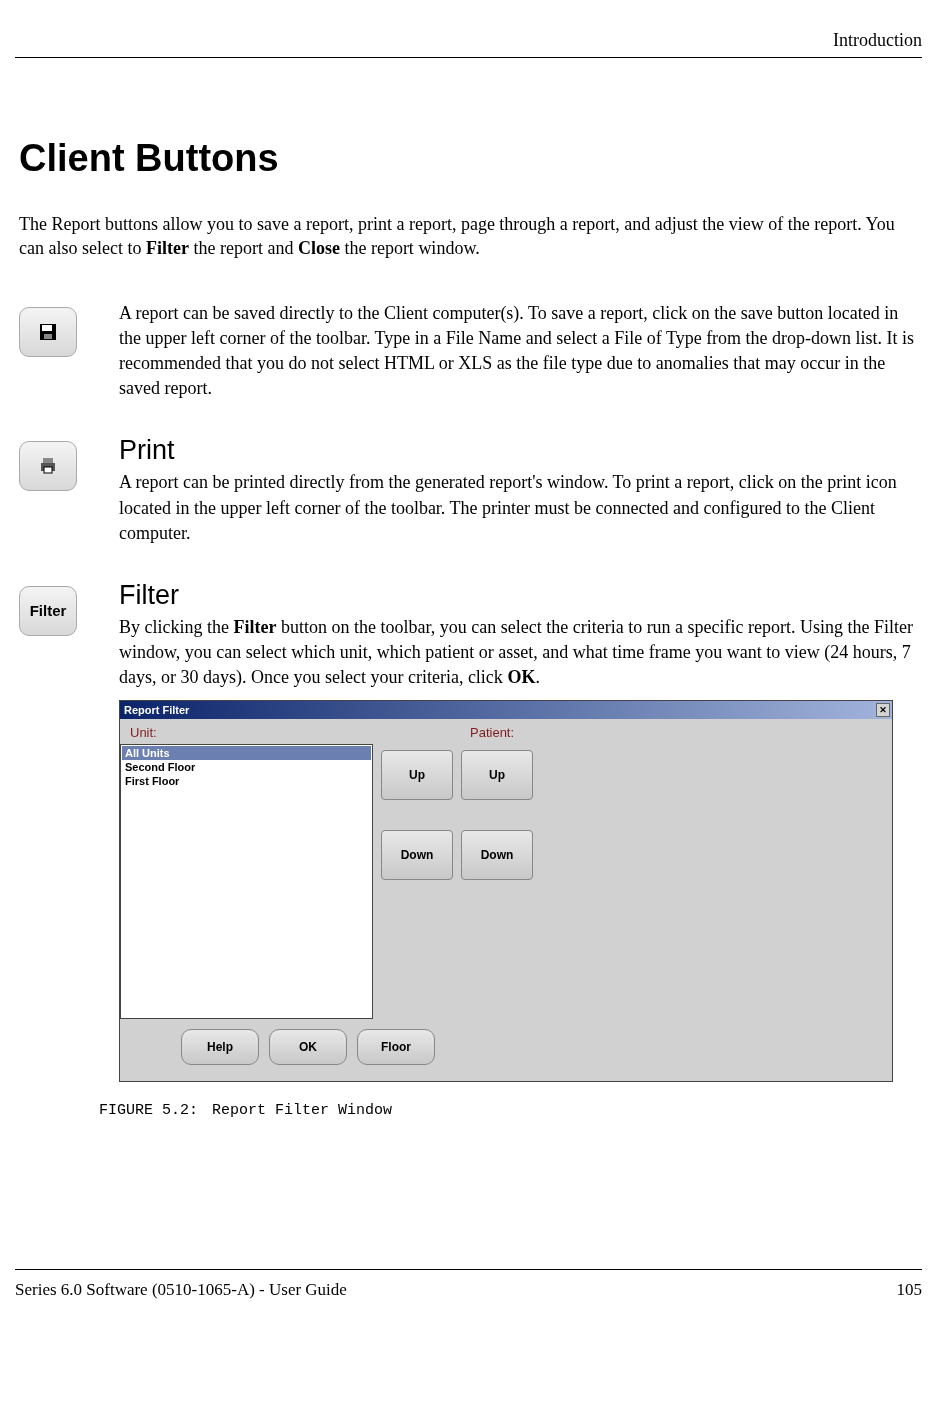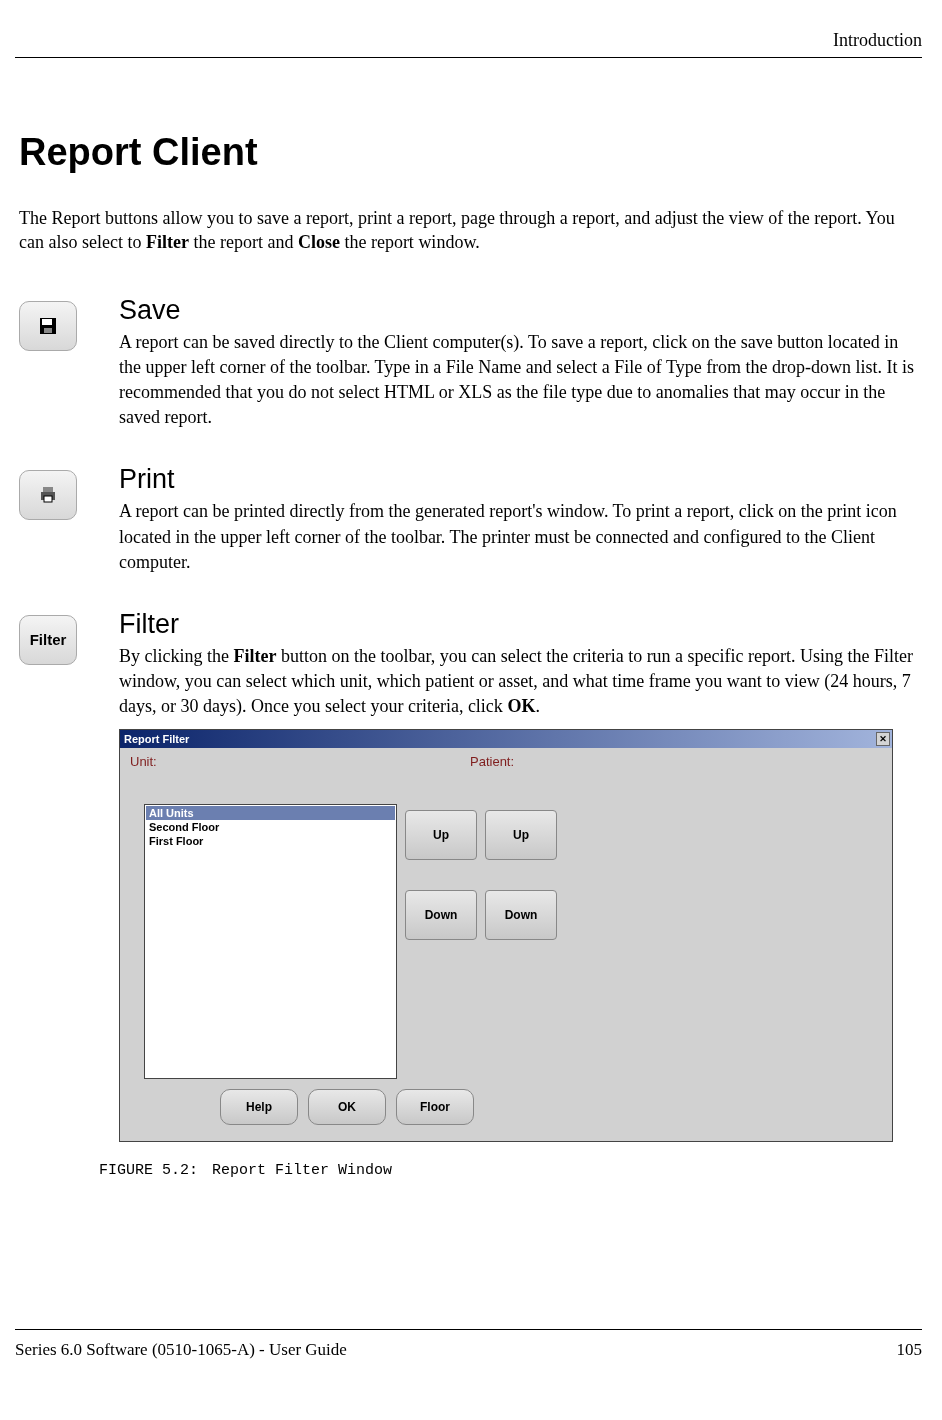--- a/index.html
+++ b/index.html
@@ -3,21 +3,21 @@
 <meta charset="utf-8">
 <style>
   * { box-sizing: border-box; margin: 0; padding: 0; }
   body {
     font-family: Georgia, 'Times New Roman', serif;
     width: 942px;
     background: #fff;
     color: #000;
     padding: 30px 20px 30px 15px;
   }
-  .header-region { margin-bottom: 3px; }
+  .header-region { margin-bottom: 9px; }
   .breadcrumb {
     text-align: right;
     font-family: Georgia, serif;
     font-size: 18px;
     padding-right: 0;
   }
   .hr-top { border: none; border-top: 1.5px solid #000; margin-top: 6px; }
   .main-content { padding: 70px 4px 0 4px; }
   .page-title {
     font-family: Arial, Helvetica, sans-serif;
@@ -102,23 +102,22 @@
     display: flex;
     padding: 6px 10px 4px 10px;
     color: #7f1d1d;
     font-family: Arial, sans-serif;
     font-size: 13px;
   }
   .dlg-labels .ucol { width: 340px; }
   .dlg-labels .pcol { flex: 1; }
   .dlg-body {
     display: flex;
-    padding: 0 8px 10px 24px;
+    padding: 0 8px 10px 0;
     gap: 8px;
-    margin-top: 31px;
   }
   .listbox {
     background: #fff;
     border: 1px solid #444;
     height: 275px;
     padding: 1px;
     overflow: hidden;
   }
   .listbox.unit { width: 253px; }
   .listbox.patient { width: 253px; height: 275px; }
@@ -151,21 +150,21 @@
     font-family: Arial, sans-serif;
     font-size: 12px; font-weight: bold;
     display: flex; align-items: center; justify-content: center;
   }
   .bottom-row {
     display: flex;
     align-items: flex-end;
     padding: 0 10px 12px 10px;
     gap: 12px;
   }
-  .bottom-actions { display: flex; gap: 10px; margin-left: 90px; margin-bottom: 4px; }
+  .bottom-actions { display: flex; gap: 10px; margin-left: 51px; margin-bottom: 4px; }
   .act-btn {
     width: 78px; height: 36px;
     background: linear-gradient(#e8e8e8,#c8c8c8);
     border: 1px solid #888; border-radius: 10px;
     font-family: Arial, sans-serif; font-size: 12px; font-weight: bold;
     display: flex; align-items: center; justify-content: center;
   }
   .figure-caption {
     font-family: Liberation Mono, monospace;
     font-size: 15px;
@@ -185,38 +184,37 @@
 </style>
 </head>
 <body>
 
 <div class="header-region">
   <div class="breadcrumb">Introduction</div>
   <hr class="hr-top">
 </div>
 
 <div class="main-content">
-  <h1 class="page-title">Report Client</h1>
+  <h1 class="page-title">Client Buttons</h1>
 
   <p class="intro-para">
     <span>The Report buttons allow you to save a report, print a report, page through a report, and adjust the view of the report. You can also select to </span><span class="bold">Filter</span><span> the report and </span><span class="bold">Close</span><span> the report window.</span>
   </p>
 
   <div class="section-row">
     <div class="icon-cell">
       <div class="icon-box">
         <svg width="18" height="18" viewBox="0 0 18 18">
           <rect x="1" y="1" width="16" height="16" fill="#000"></rect>
           <rect x="3" y="2" width="10" height="6" fill="#fff"></rect>
           <rect x="5" y="11" width="8" height="5" fill="#888"></rect>
         </svg>
       </div>
     </div>
     <div class="section-body">
-      <div class="section-heading">Save</div>
       <p class="section-para">A report can be saved directly to the Client computer(s). To save a report, click on the save button located in the upper left corner of the toolbar. Type in a File Name and select a File of Type from the drop-down list. It is recommended that you do not select HTML or XLS as the file type due to anomalies that may occur in the saved report.</p>
     </div>
   </div>
 
   <div class="section-row">
     <div class="icon-cell">
       <div class="icon-box">
         <svg width="18" height="18" viewBox="0 0 18 18">
           <rect x="4" y="1" width="10" height="5" fill="#888"></rect>
           <rect x="2" y="6" width="14" height="8" fill="#555"></rect>

